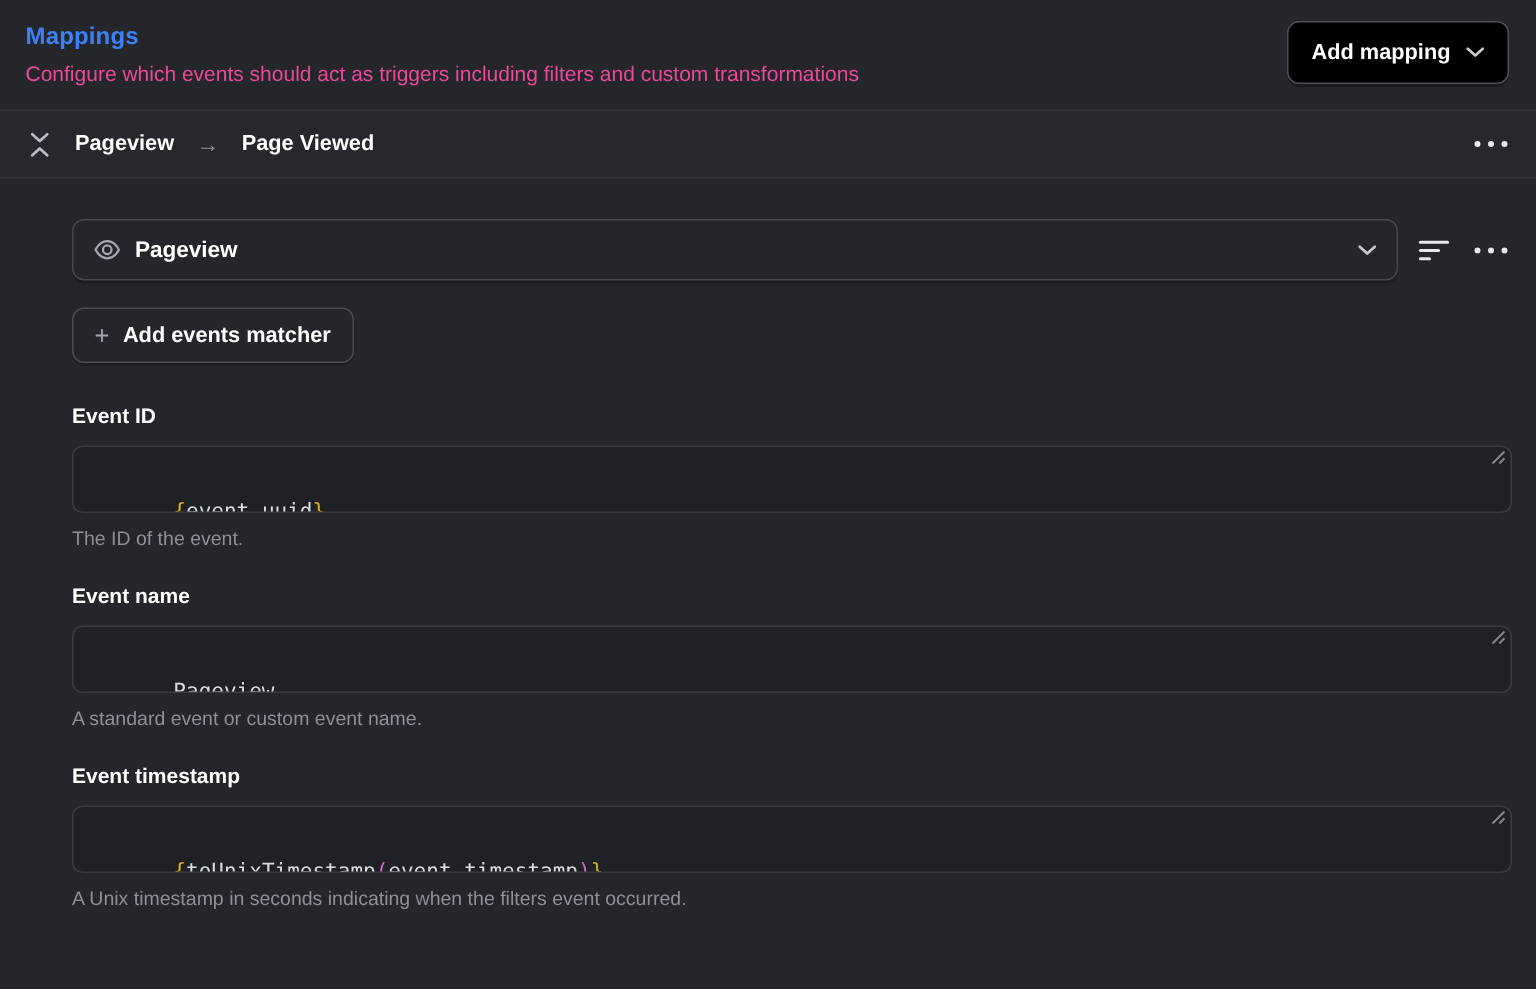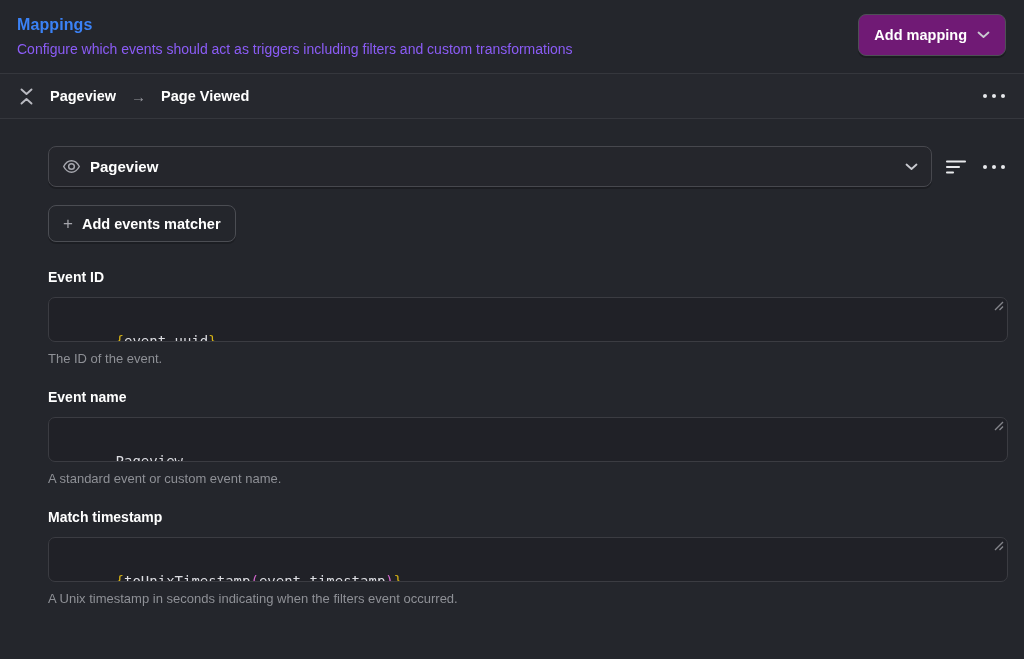--- a/index.html
+++ b/index.html
@@ -7,26 +7,26 @@
   body {
     background:#24262c;
     font-family:"Liberation Sans", sans-serif;
     color:#f5f5f2;
     -webkit-font-smoothing:antialiased;
   }
 
   
   .page-header { position:relative; padding:16px 18px 16px 17px; }
   .page-title { font-size:16px; font-weight:700; color:#3b82f6; letter-spacing:.1px; }
-  .page-desc { margin-top:7px; font-size:14px; color:#8b5cf6; }
+  .page-desc { margin-top:7px; font-size:14px; color:#ec4899; }
   .add-mapping-btn {
     position:absolute; top:14px; right:18px;
     display:flex; align-items:center; gap:10px;
     height:42px; padding:0 15px;
-    background:#701a75;
+    background:#000000;
     border:1px solid #4e5056; border-radius:8px;
     box-shadow:0 2px 0 rgba(0,0,0,.25);
     font-family:inherit; font-size:14.5px; font-weight:700; color:#ffffff;
     cursor:pointer;
   }
 
   
   .mapping-row {
     display:flex; align-items:center; gap:13px;
     height:46px; padding:0 16px;
@@ -179,21 +179,21 @@
       <span class="tok-plain">Pageview</span><span class="resize-grip">
         <svg width="10" height="10" viewBox="0 0 10 10">
             <path d="M9 1 L1 9 M9 5.5 L5.5 9" stroke="#83848a" stroke-width="1.4" fill="none"></path>
           </svg>
       </span>
     </div>
     <div class="field-help">A standard event or custom event name.</div>
   </section>
 
   <section class="field-group">
-    <div class="field-label">Match timestamp</div>
+    <div class="field-label">Event timestamp</div>
     <div class="code-editor">
       <span class="tok-brace">{</span><span class="tok-plain">toUnixTimestamp</span><span class="tok-paren">(</span><span class="tok-plain">event.timestamp</span><span class="tok-paren">)</span><span class="tok-brace">}</span><span class="resize-grip">
         <svg width="10" height="10" viewBox="0 0 10 10">
             <path d="M9 1 L1 9 M9 5.5 L5.5 9" stroke="#83848a" stroke-width="1.4" fill="none"></path>
           </svg>
       </span>
     </div>
     <div class="field-help">A Unix timestamp in seconds indicating when the filters event occurred.</div>
   </section>
 

